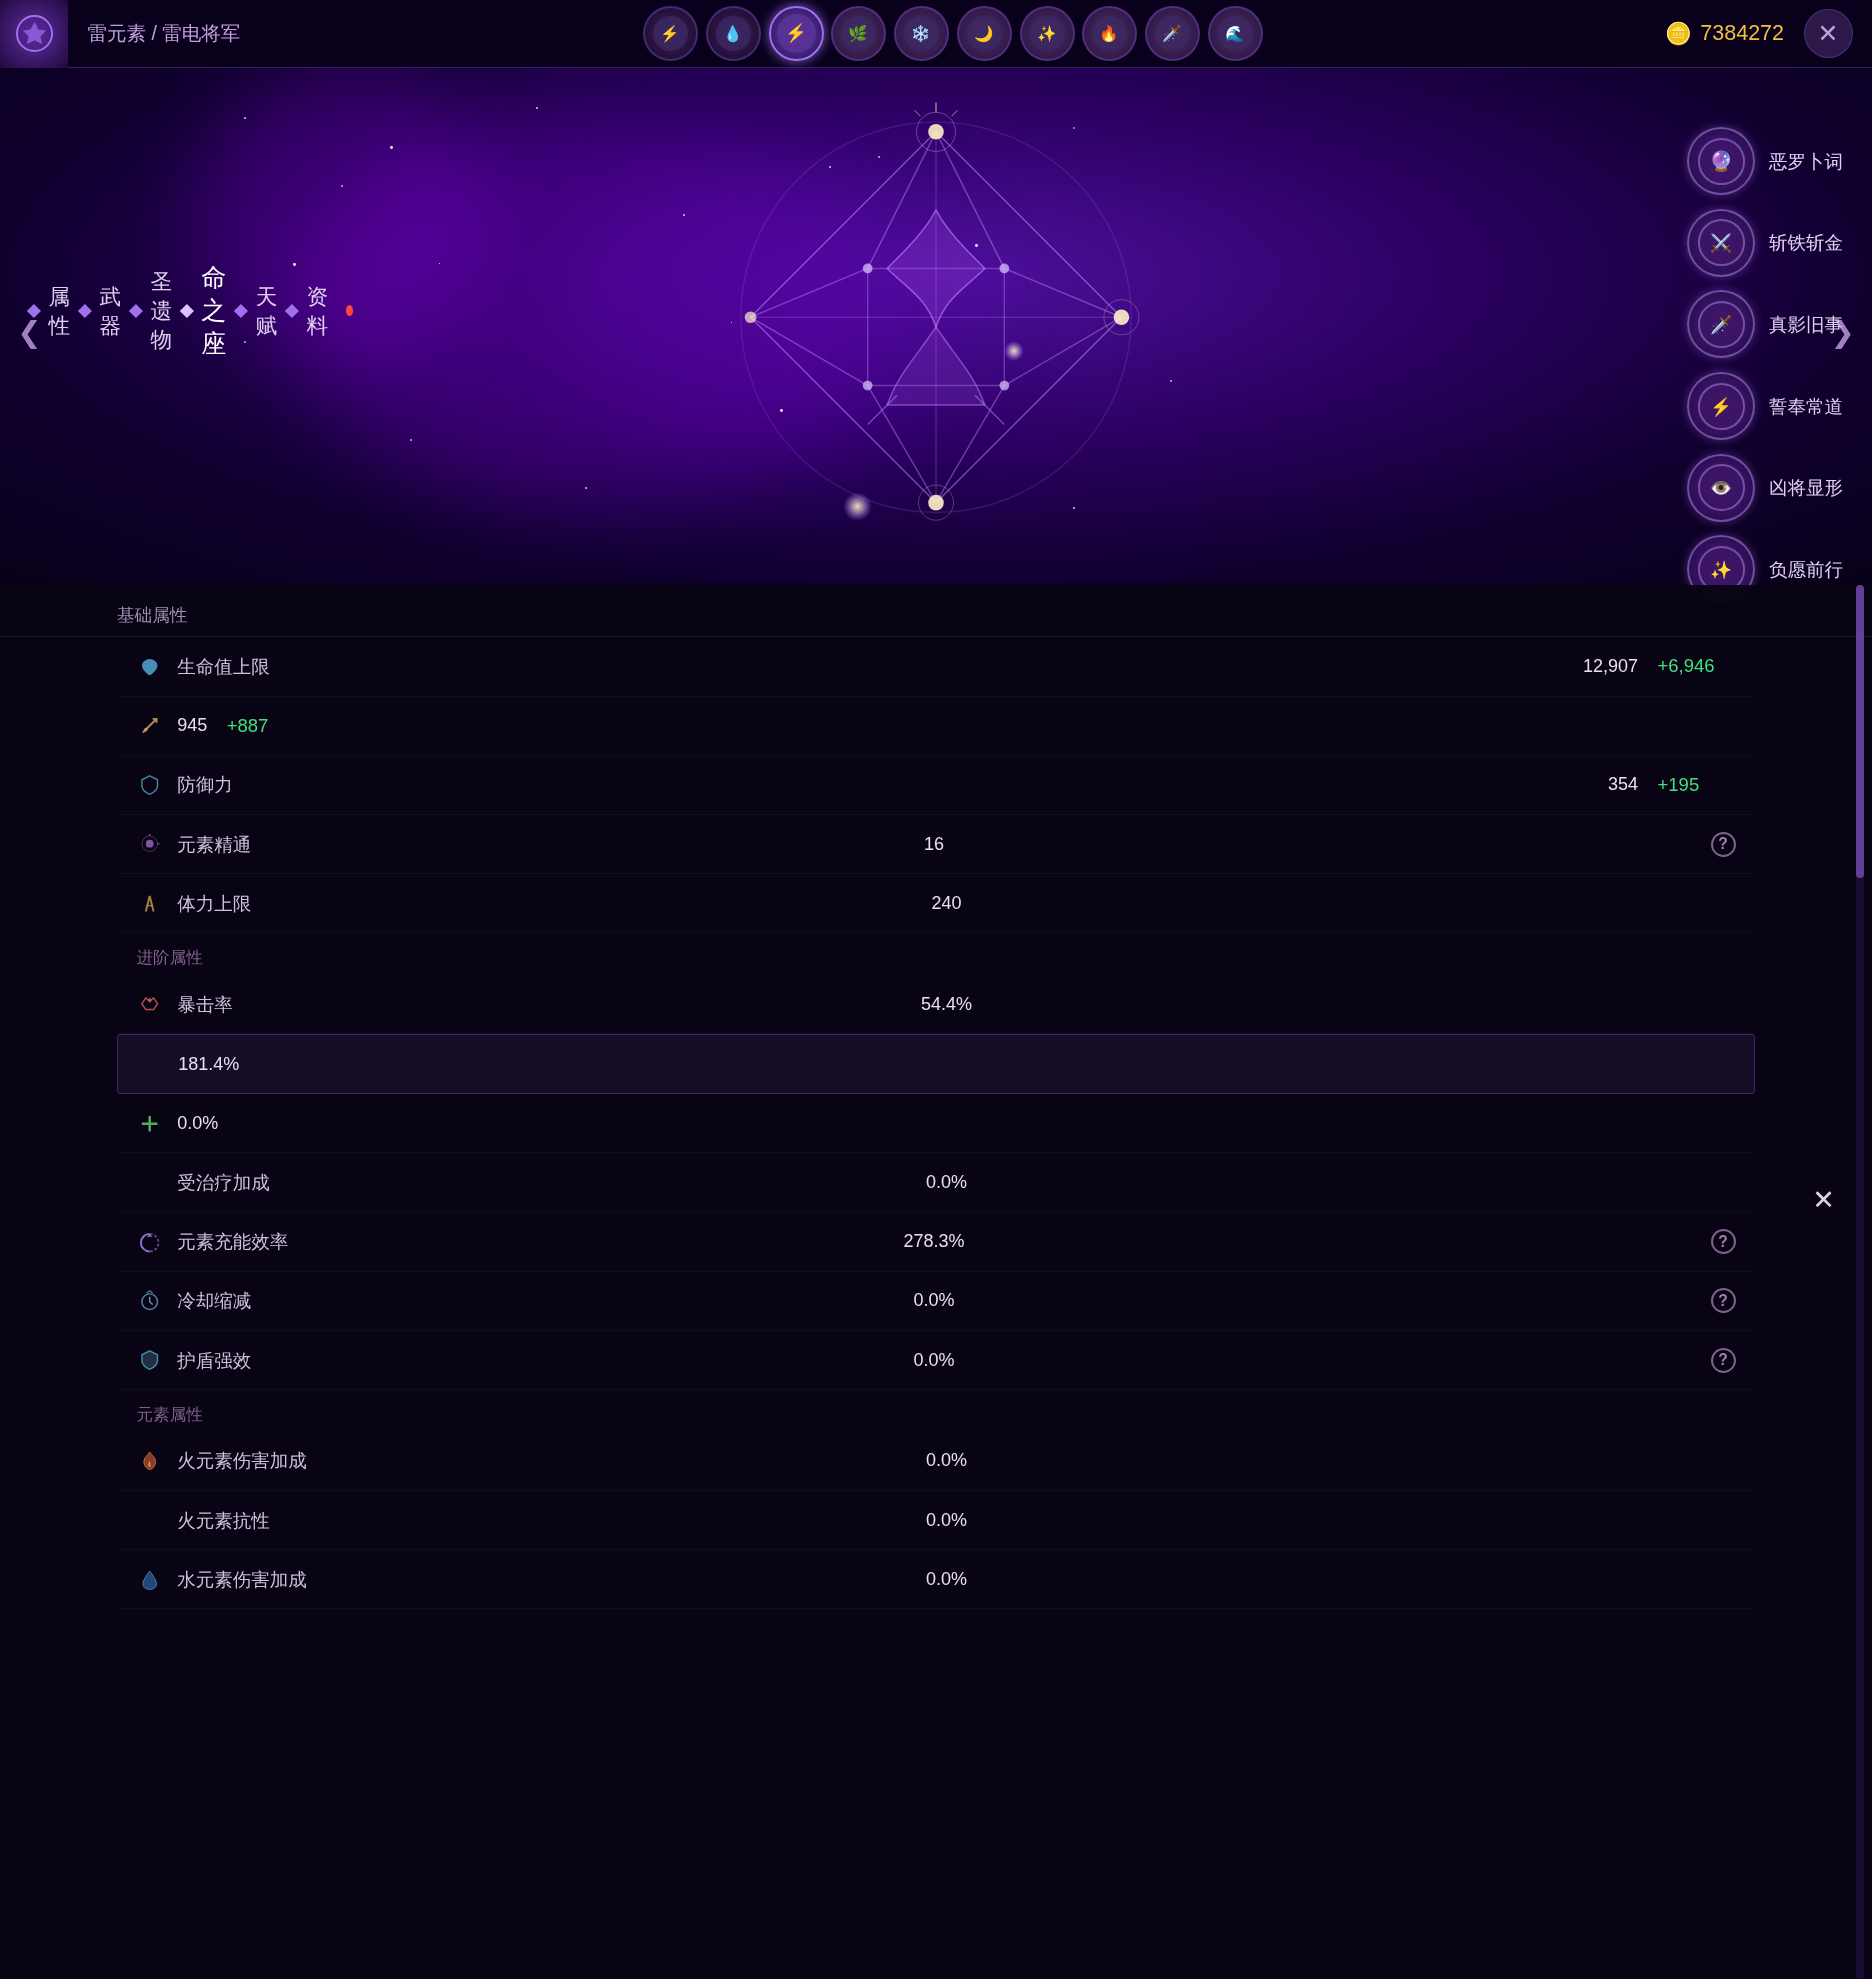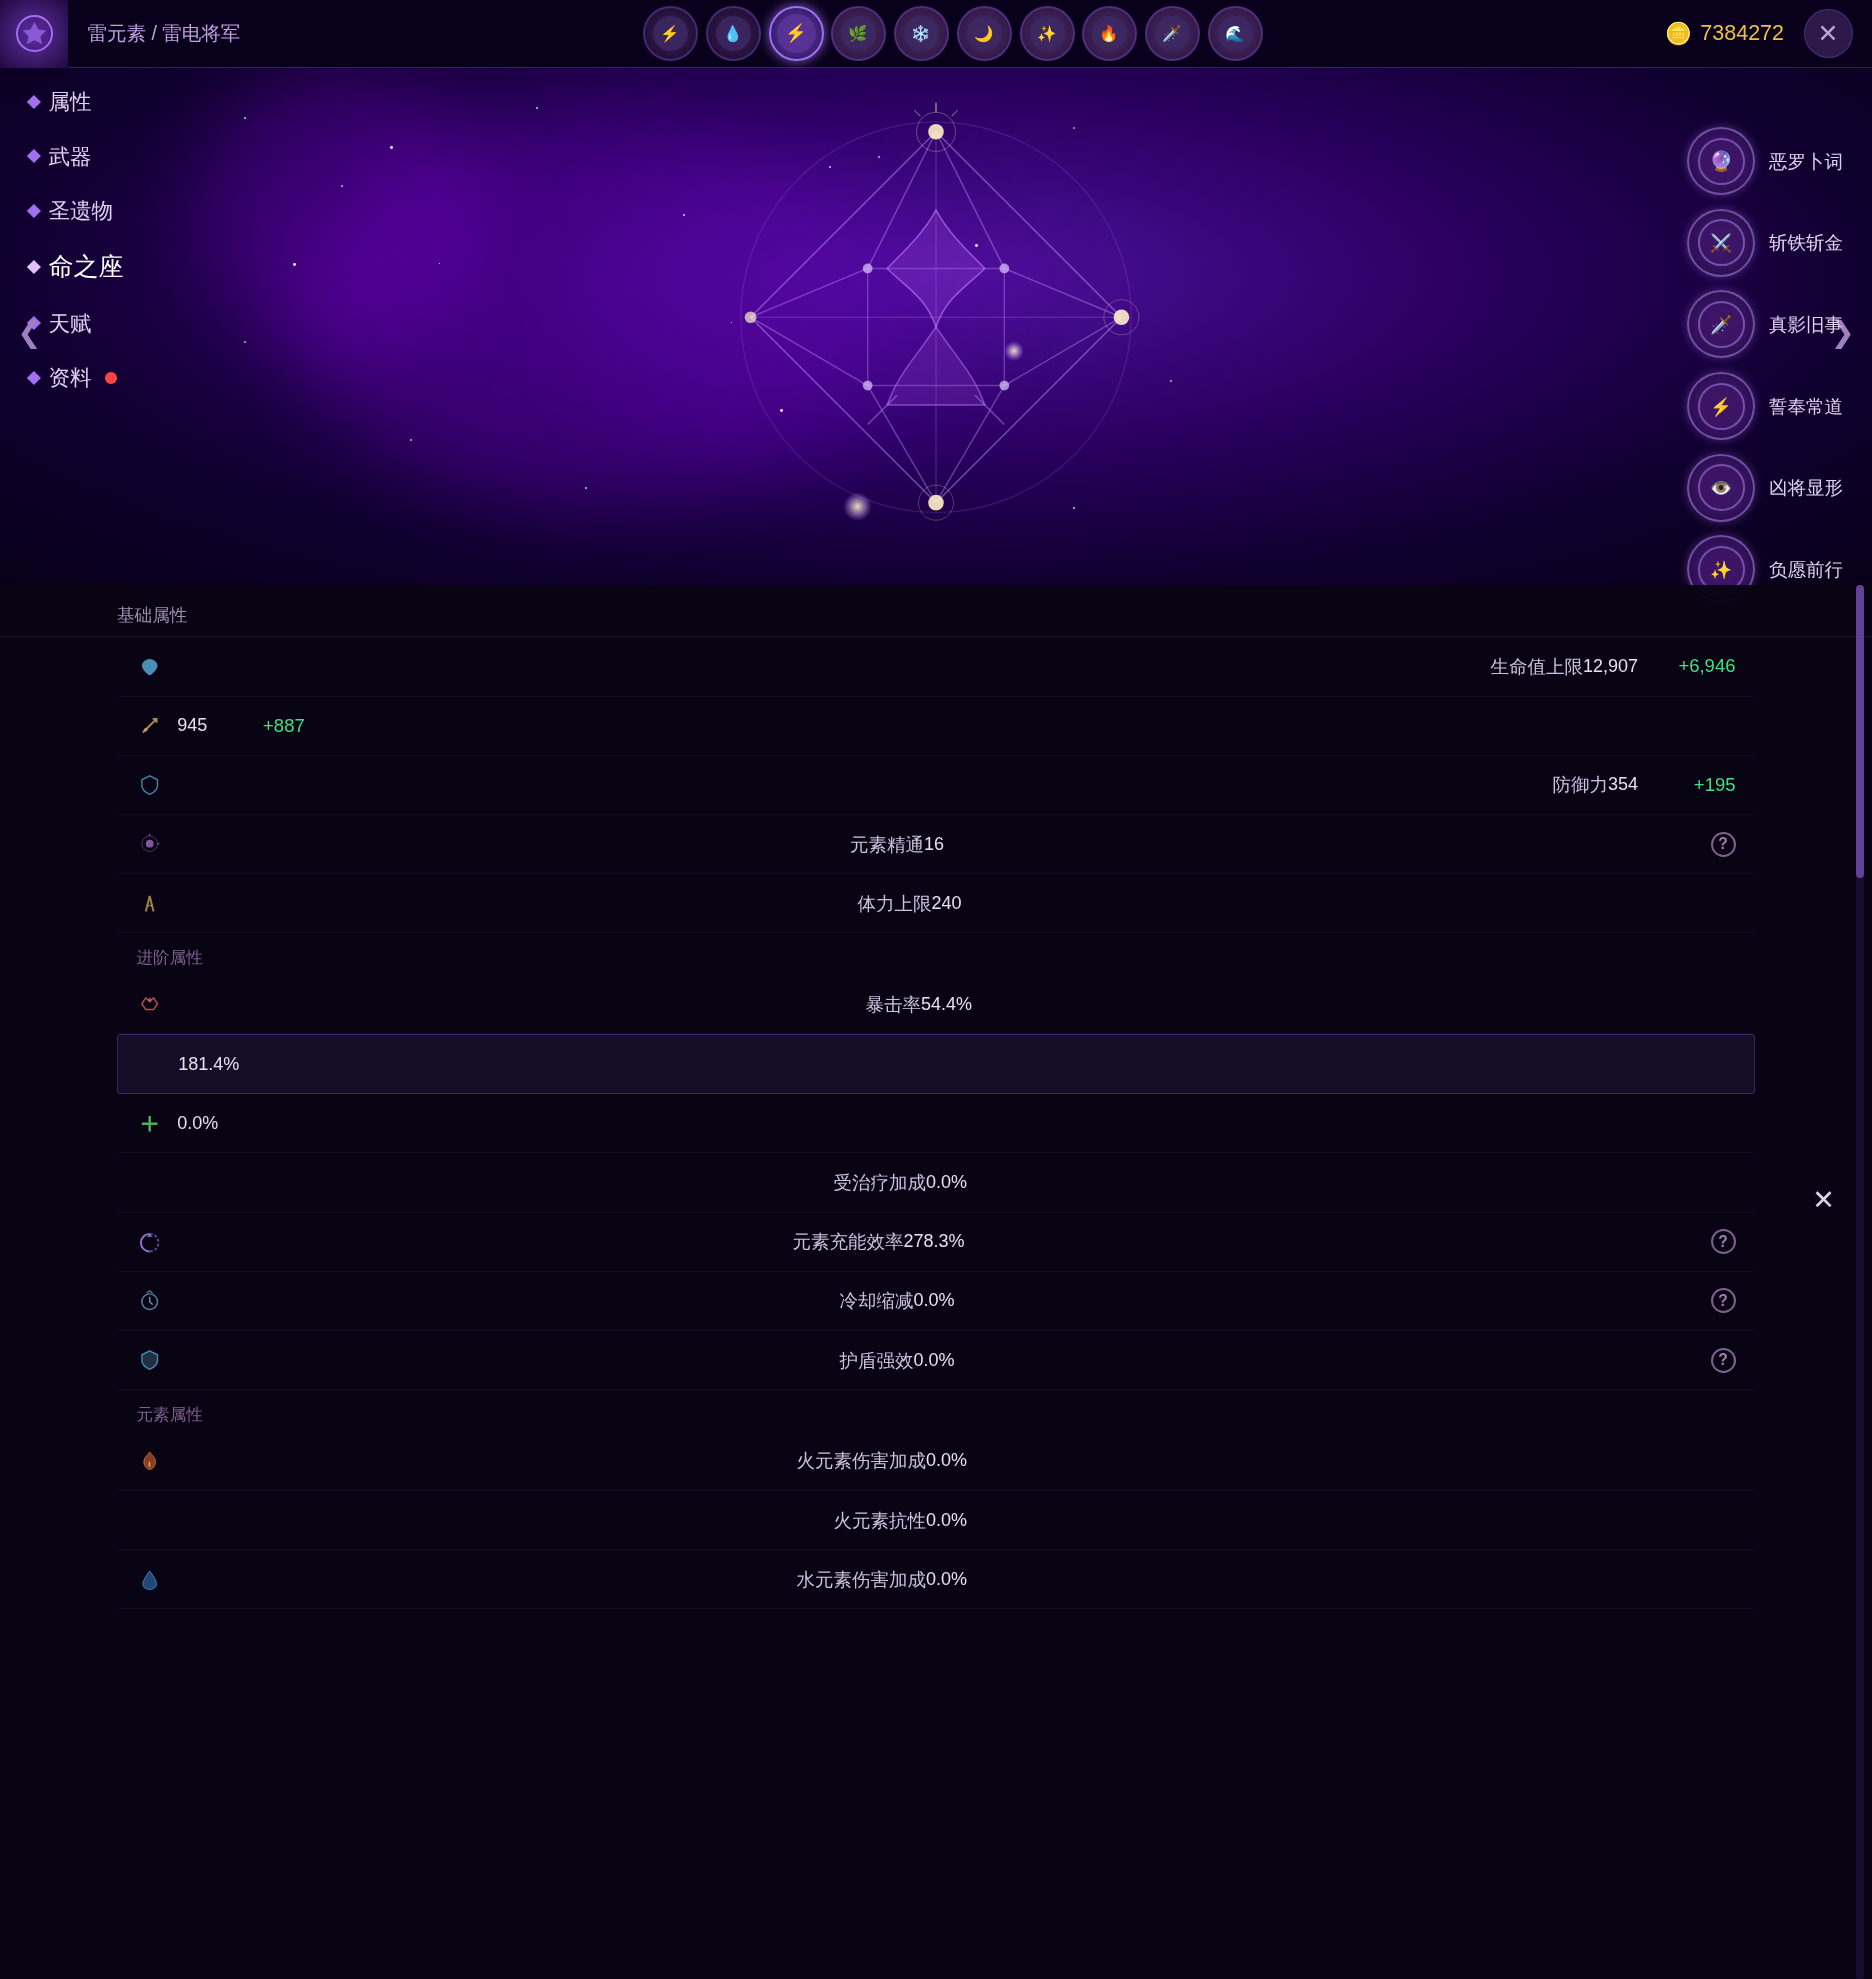--- a/index.html
+++ b/index.html
@@ -73,26 +73,25 @@
       display: flex; align-items: center; justify-content: center;
       color: #c0a0e0;
       font-size: 25px;
       cursor: pointer;
       margin-right: 19.5px;
     }
 
     
     .left-nav {
       position: absolute;
-      top: 60px; left: 0;
+      top: 52px; left: 0;
       width: 215px;
       height: 517px;
       display: flex;
-      flex-direction: column;
-      justify-content: flex-start;
+      justify-content: space-between;
       gap: 9.8px;
       padding: 19.5px 29px;
       z-index: 50;
     }
     .nav-item {
       color: #e0d0f0;
       font-size: 21.5px;
       cursor: pointer;
       padding: 7.8px 0;
       display: flex; align-items: center; gap: 9.8px;
@@ -188,21 +187,20 @@
     }
     .stats-header {
       padding: 17.6px 117px 9.8px 117px;
       color: #a090b0;
       font-size: 17.6px;
       border-bottom: 1px solid rgba(80,60,120,0.3);
     }
     .stats-table {
       padding: 0 117px;
       overflow: hidden;
-      text-align: right;
     }
     .stat-row {
       display: flex;
       align-items: center;
       padding: 15.6px 19.5px;
       border-bottom: 1px solid rgba(60,40,100,0.2);
       position: relative;
     }
     .stat-row.highlighted {
       background: rgba(60,40,100,0.25);

